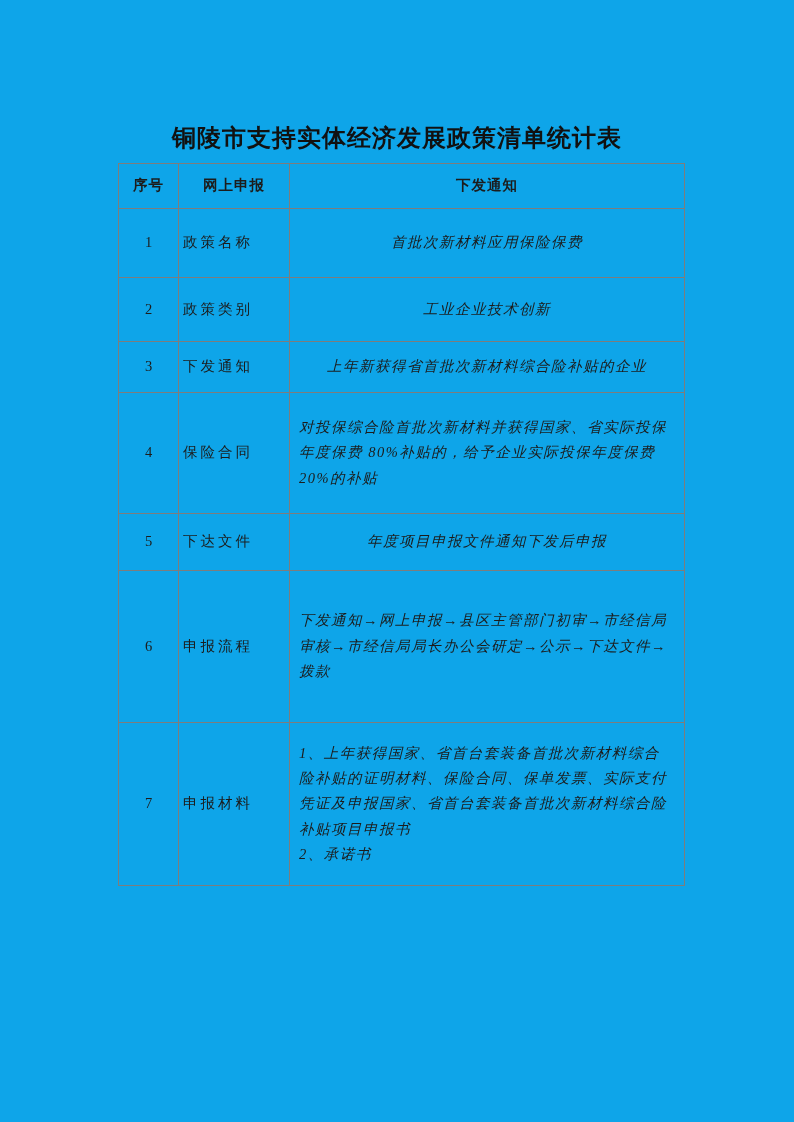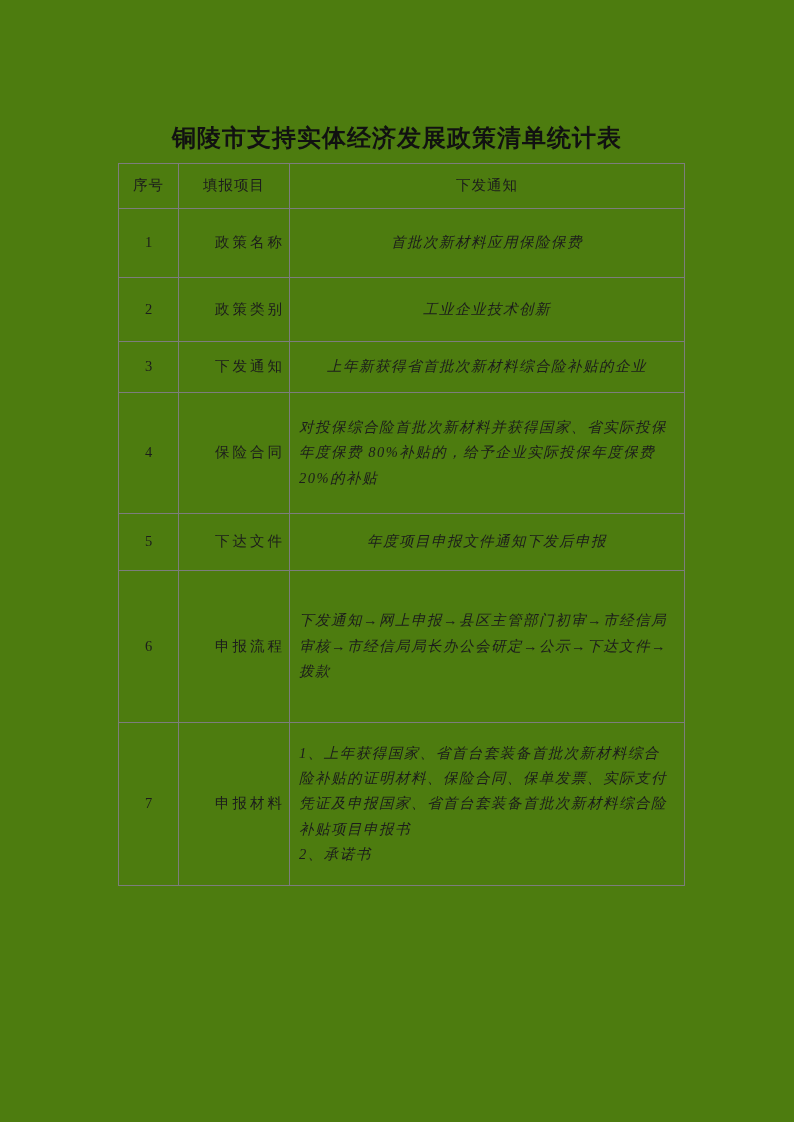--- a/index.html
+++ b/index.html
@@ -4,21 +4,21 @@
 <style>
   html, body {
     margin: 0;
     padding: 0;
     background: #ffffff;
   }
   .page {
     position: relative;
     width: 794px;
     height: 1122px;
-    background: #4d7c0f;
+    background: #0ea5e9;
     font-family: "Liberation Serif", "DejaVu Serif", serif;
     color: #1c1c1c;
     overflow: hidden;
   }
   .doc-title {
     position: absolute;
     top: 122px;
     left: 0;
     width: 100%;
     text-align: center;
@@ -42,31 +42,31 @@
   .policy-table td {
     border: 1.5px solid #7d7d7d;
     vertical-align: middle;
     padding: 2px 4px;
     font-size: 14.5px;
     line-height: 1.75;
     box-sizing: border-box;
   }
   .policy-table th {
     font-family: "Liberation Sans", "DejaVu Sans", sans-serif;
-    font-weight: normal;
+    font-weight: bold;
     font-size: 14.5px;
     text-align: center;
     letter-spacing: 1px;
   }
   .cell-no {
     text-align: center;
     letter-spacing: 0;
   }
   .cell-item {
-    text-align: right;
+    text-align: left;
     letter-spacing: 3px;
   }
   .cell-content {
     letter-spacing: 1.5px;
     white-space: pre-line;
     font-style: italic;
   }
   .cell-content.center { text-align: center; }
   .cell-content.left   { text-align: left; padding: 10px 9px; }
   tr.h-header { height: 45px; }
@@ -87,21 +87,21 @@
 
   <table class="policy-table">
     <colgroup>
       <col class="col-no">
       <col class="col-item">
       <col class="col-content">
     </colgroup>
     <thead>
       <tr class="h-header">
         <th>序号</th>
-        <th>填报项目</th>
+        <th>网上申报</th>
         <th>下发通知</th>
       </tr>
     </thead>
     <tbody>
       <tr class="h-r1">
         <td class="cell-no">1</td>
         <td class="cell-item">政策名称</td>
         <td class="cell-content center">首批次新材料应用保险保费</td>
       </tr>
       <tr class="h-r2">

